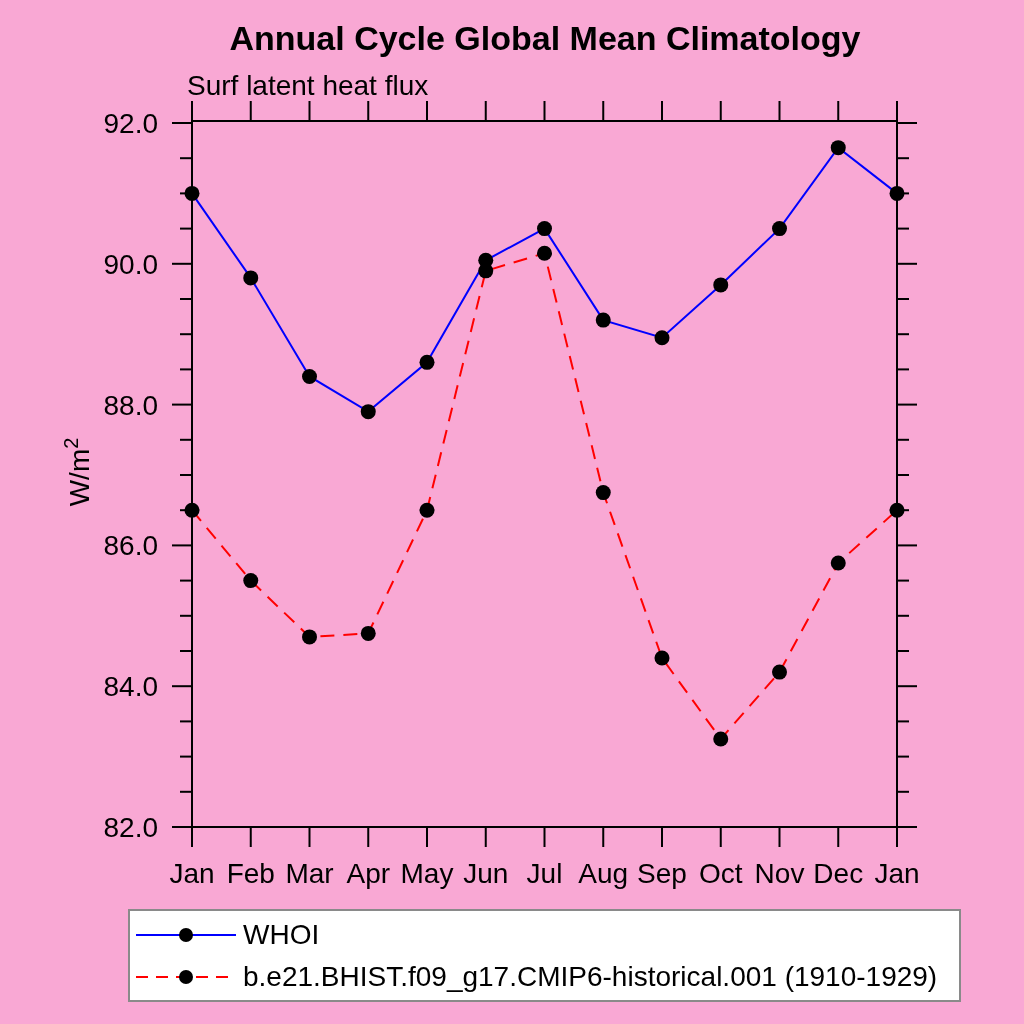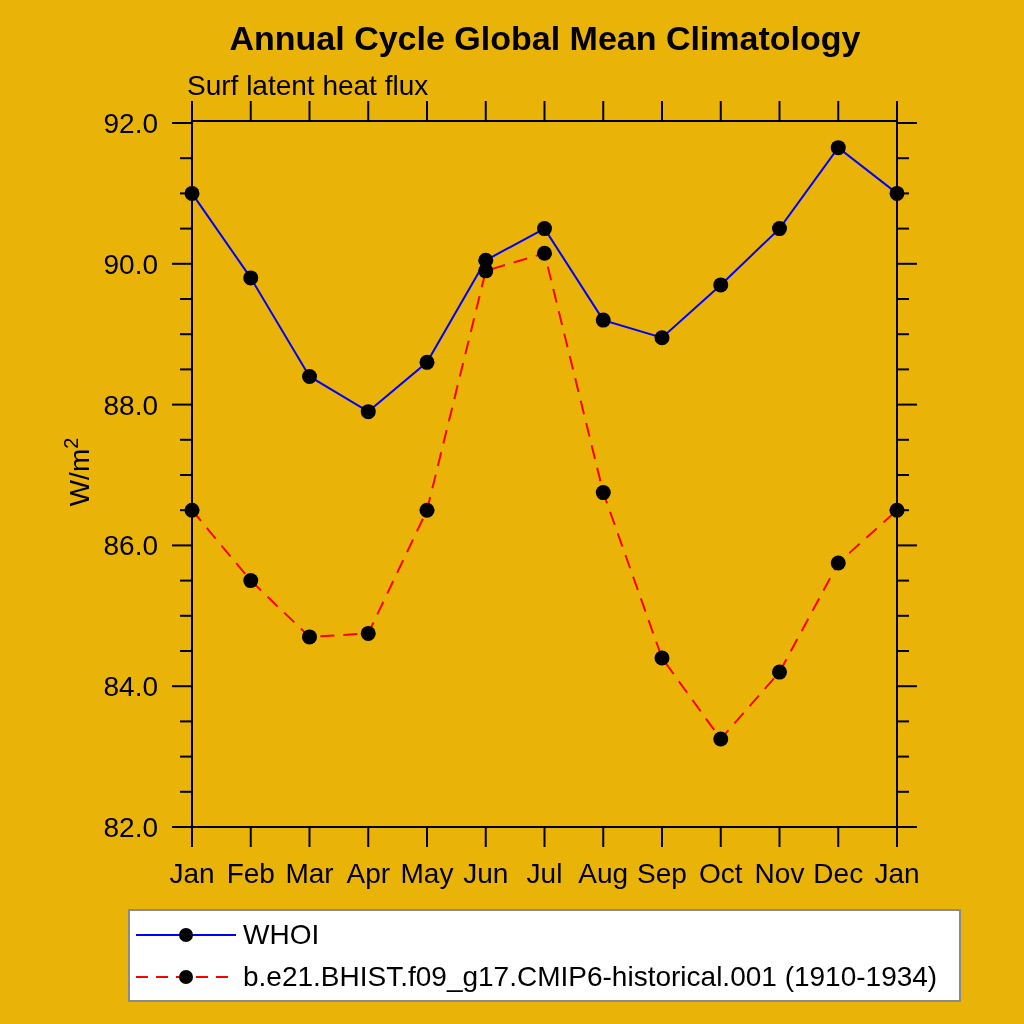--- a/index.html
+++ b/index.html
@@ -1,16 +1,16 @@
 <!DOCTYPE html>
 <html><head>
 <meta charset="utf-8">
 <style>
   html,body{margin:0;padding:0;background:#ffffff;}
-  .page{position:relative;width:1024px;height:1024px;background:#eab308;overflow:hidden;
+  .page{position:relative;width:1024px;height:1024px;background:#f9a8d4;overflow:hidden;
         font-family:"Liberation Sans",sans-serif;color:#000;}
   .title{position:absolute;left:130px;top:19px;width:830px;text-align:center;
          font-size:34px;font-weight:bold;letter-spacing:0px;}
   .subtitle{position:absolute;left:187px;top:70px;font-size:28px;}
   .ylabel{position:absolute;left:78px;top:472px;transform:translate(-50%,-50%) rotate(-90deg);
           font-size:28px;white-space:nowrap;}
   .ylabel sup{font-size:20px;}
   svg.plot{position:absolute;left:0;top:0;}
   .legend{position:absolute;left:128px;top:909px;width:829px;height:89px;
           border:2px solid #8a8a8a;background:#ffffff;display:flex;flex-direction:column;
@@ -153,17 +153,17 @@
           <line x1="2" y1="12" x2="102" y2="12" stroke="#0000ff" stroke-width="2"></line>
           <circle cx="52" cy="12" r="7" fill="#000000"></circle>
         </svg>
       <span class="legend-label">WHOI</span>
     </div>
     <div class="legend-row">
       <svg class="sample" id="sample1" width="104" height="24">
           <line x1="2" y1="12" x2="102" y2="12" stroke="#ff0000" stroke-width="2" stroke-dasharray="12 8"></line>
           <circle cx="52" cy="12" r="7" fill="#000000"></circle>
         </svg>
-      <span class="legend-label">b.e21.BHIST.f09_g17.CMIP6-historical.001 (1910-1934)</span>
+      <span class="legend-label">b.e21.BHIST.f09_g17.CMIP6-historical.001 (1910-1929)</span>
     </div>
   </div>
 
 </div>
 
 </body></html>

